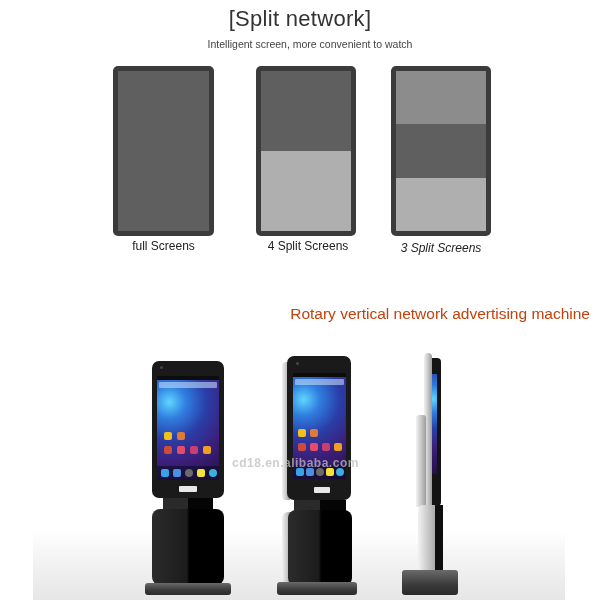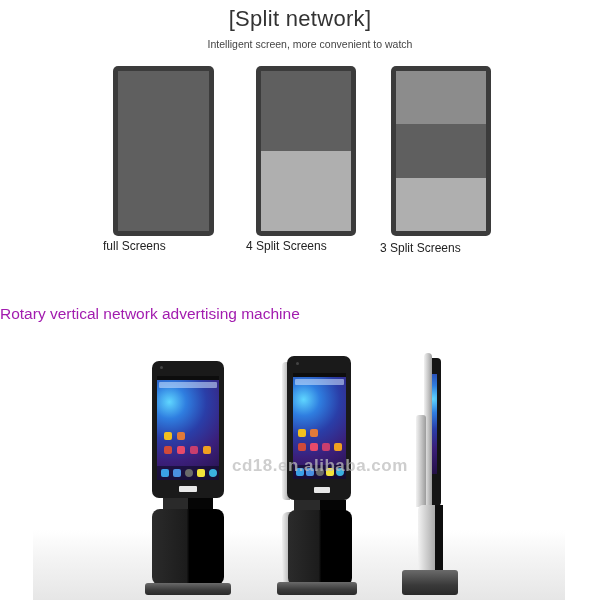--- a/index.html
+++ b/index.html
@@ -5,42 +5,42 @@
   html, body { margin: 0; padding: 0; background: #ffffff; }
   body { width: 600px; height: 600px; position: relative; overflow: hidden; font-family: "Liberation Sans", sans-serif; }
   .abs { position: absolute; }
 
   .title { left: 0; width: 600px; top: 6px; text-align: center; font-size: 22px; color: #333333; letter-spacing: 0.3px; }
   .subtitle { left: 0; width: 620px; top: 38px; text-align: center; font-size: 10.5px; color: #444444; }
 
   .panel { top: 66px; height: 170px; background: #3b3b3b; border-radius: 5px; box-sizing: border-box; padding: 5px; }
   .panel-inner { width: 100%; height: 100%; display: flex; flex-direction: column; }
   .seg { flex: 1 1 0; }
-  .panel-label { top: 239px; font-size: 12px; color: #222222; text-align: left; }
+  .panel-label { top: 239px; font-size: 12px; color: #222222; text-align: center; }
 
-  .section-title { left: 0; width: 590px; top: 305px; text-align: left; font-size: 15.5px; color: #a21caf; }
+  .section-title { left: 0; width: 590px; top: 305px; text-align: right; font-size: 15.5px; color: #c2410c; }
 
   .floor { left: 33px; top: 530px; width: 532px; height: 70px;
            background: linear-gradient(180deg, #ffffff 0%, #f4f4f4 40%, #e6e6e6 100%); }
 
   
   .head { background: #1a1a1a; border-radius: 7px; }
   .screen { background: radial-gradient(circle at 20% 25%, #5fd6ff 0%, #2f7ee0 18%, #2a3ea8 40%, #3b1f7a 65%, #241046 100%); overflow: hidden; }
   .statusbar { position: absolute; left: 0; top: 0; right: 0; height: 4px; background: #0d0d0d; }
   .searchbar { position: absolute; left: 2px; right: 2px; top: 6px; height: 6px; background: rgba(210,230,255,0.55); border-radius: 1px; }
   .app { position: absolute; width: 8px; height: 8px; border-radius: 2px; }
   .dock { position: absolute; left: 0; right: 0; bottom: 0; height: 14px; background: rgba(10,10,30,0.55); }
   .dock .app { bottom: 3px; }
   .logo-badge { background: #e8e8e8; border-radius: 1px; }
   .neck { background: linear-gradient(90deg, #2a2a2a 0%, #2a2a2a 50%, #050505 50%, #050505 100%); }
   .body-block { background: linear-gradient(90deg, #2b2b2b 0%, #1c1c1c 48%, #000 52%, #000 100%); border-radius: 8px; }
   .base { background: linear-gradient(180deg, #6a6a6a 0%, #3a3a3a 60%, #2a2a2a 100%); border-radius: 3px; }
   .silver { background: linear-gradient(90deg, #f2f2f2 0%, #c8c8c8 50%, #9c9c9c 100%); }
 
-  .watermark { left: 232px; top: 456px; font-size: 17px; font-weight: bold; color: rgba(190,190,190,0.75); letter-spacing: 0.5px; }
+  .watermark { left: 232px; top: 456px; font-size: 12px; font-weight: bold; color: rgba(190,190,190,0.75); letter-spacing: 0.5px; }
 </style>
 </head>
 <body>
 
 <div class="abs title">[Split network]</div>
 <div class="abs subtitle">Intelligent screen, more convenient to watch</div>
 
 <div class="abs panel" style="left:113px; width:101px;">
   <div class="panel-inner">
     <div class="seg" style="background:#5f5f5f;"></div>
@@ -56,21 +56,21 @@
 </div>
 <div class="abs panel-label" style="left:246px; width:124px;">4 Split Screens</div>
 
 <div class="abs panel" style="left:391px; width:100px;">
   <div class="panel-inner">
     <div class="seg" style="background:#8c8c8c;"></div>
     <div class="seg" style="background:#5f5f5f;"></div>
     <div class="seg" style="background:#afafaf;"></div>
   </div>
 </div>
-<div class="abs panel-label" style="left:380px; width:122px; top:241px;">3 Split Screens</div>
+<div class="abs panel-label" style="left:380px; width:122px; top:241px;font-style:italic;">3 Split Screens</div>
 
 <div class="abs section-title">Rotary vertical network advertising machine</div>
 
 <div class="abs floor"></div>
 
 <div>
   <div class="abs head" style="left:152px; top:361px; width:72px; height:137px;"></div>
   <div class="abs" style="left:160px; top:366px; width:3px; height:3px; border-radius:50%; background:#444;"></div>
   <div class="abs screen" style="left:157px; top:376px; width:62px; height:104px;">
     <div class="statusbar"></div>

